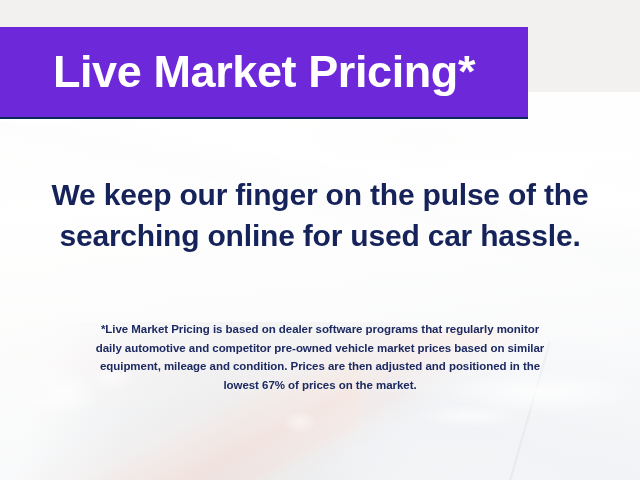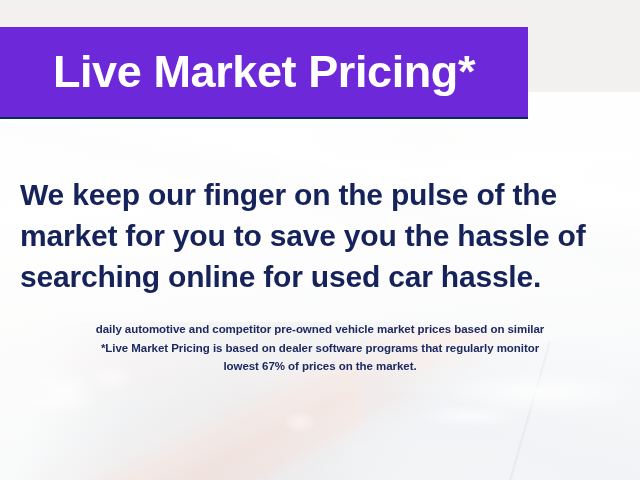--- a/index.html
+++ b/index.html
@@ -212,21 +212,21 @@
     width: 640px;
     height: 388px;
     z-index: 20;
   }
 
   .headline {
     position: absolute;
     left: 20px;
     top: 82px;
     width: 600px;
-    text-align: left;
+    text-align: center;
     color: #16235a;
     font-size: 30px;
     font-weight: bold;
     line-height: 41px;
     letter-spacing: -0.2px;
   }
   .headline .hl-line {
     display: block;
     white-space: nowrap;
   }
@@ -272,24 +272,24 @@
   </div>
 
   <div class="header-bar">
     <div class="header-title">Live Market Pricing*</div>
   </div>
 
   <div class="content">
 
     <div class="headline">
       <span class="hl-line">We keep our finger on the pulse of the</span>
-      <span class="hl-line">market for you to save you the hassle of</span>
       <span class="hl-line">searching online for used car hassle.</span>
     </div>
 
     <div class="disclaimer">
+      <span class="dc-line">*Live Market Pricing is based on dealer software programs that regularly monitor</span>
       <span class="dc-line">daily automotive and competitor pre-owned vehicle market prices based on similar</span>
-      <span class="dc-line">*Live Market Pricing is based on dealer software programs that regularly monitor</span>
+      <span class="dc-line">equipment, mileage and condition. Prices are then adjusted and positioned in the</span>
       <span class="dc-line">lowest 67% of prices on the market.</span>
     </div>
 
   </div>
 </div>
 
 </body></html>

